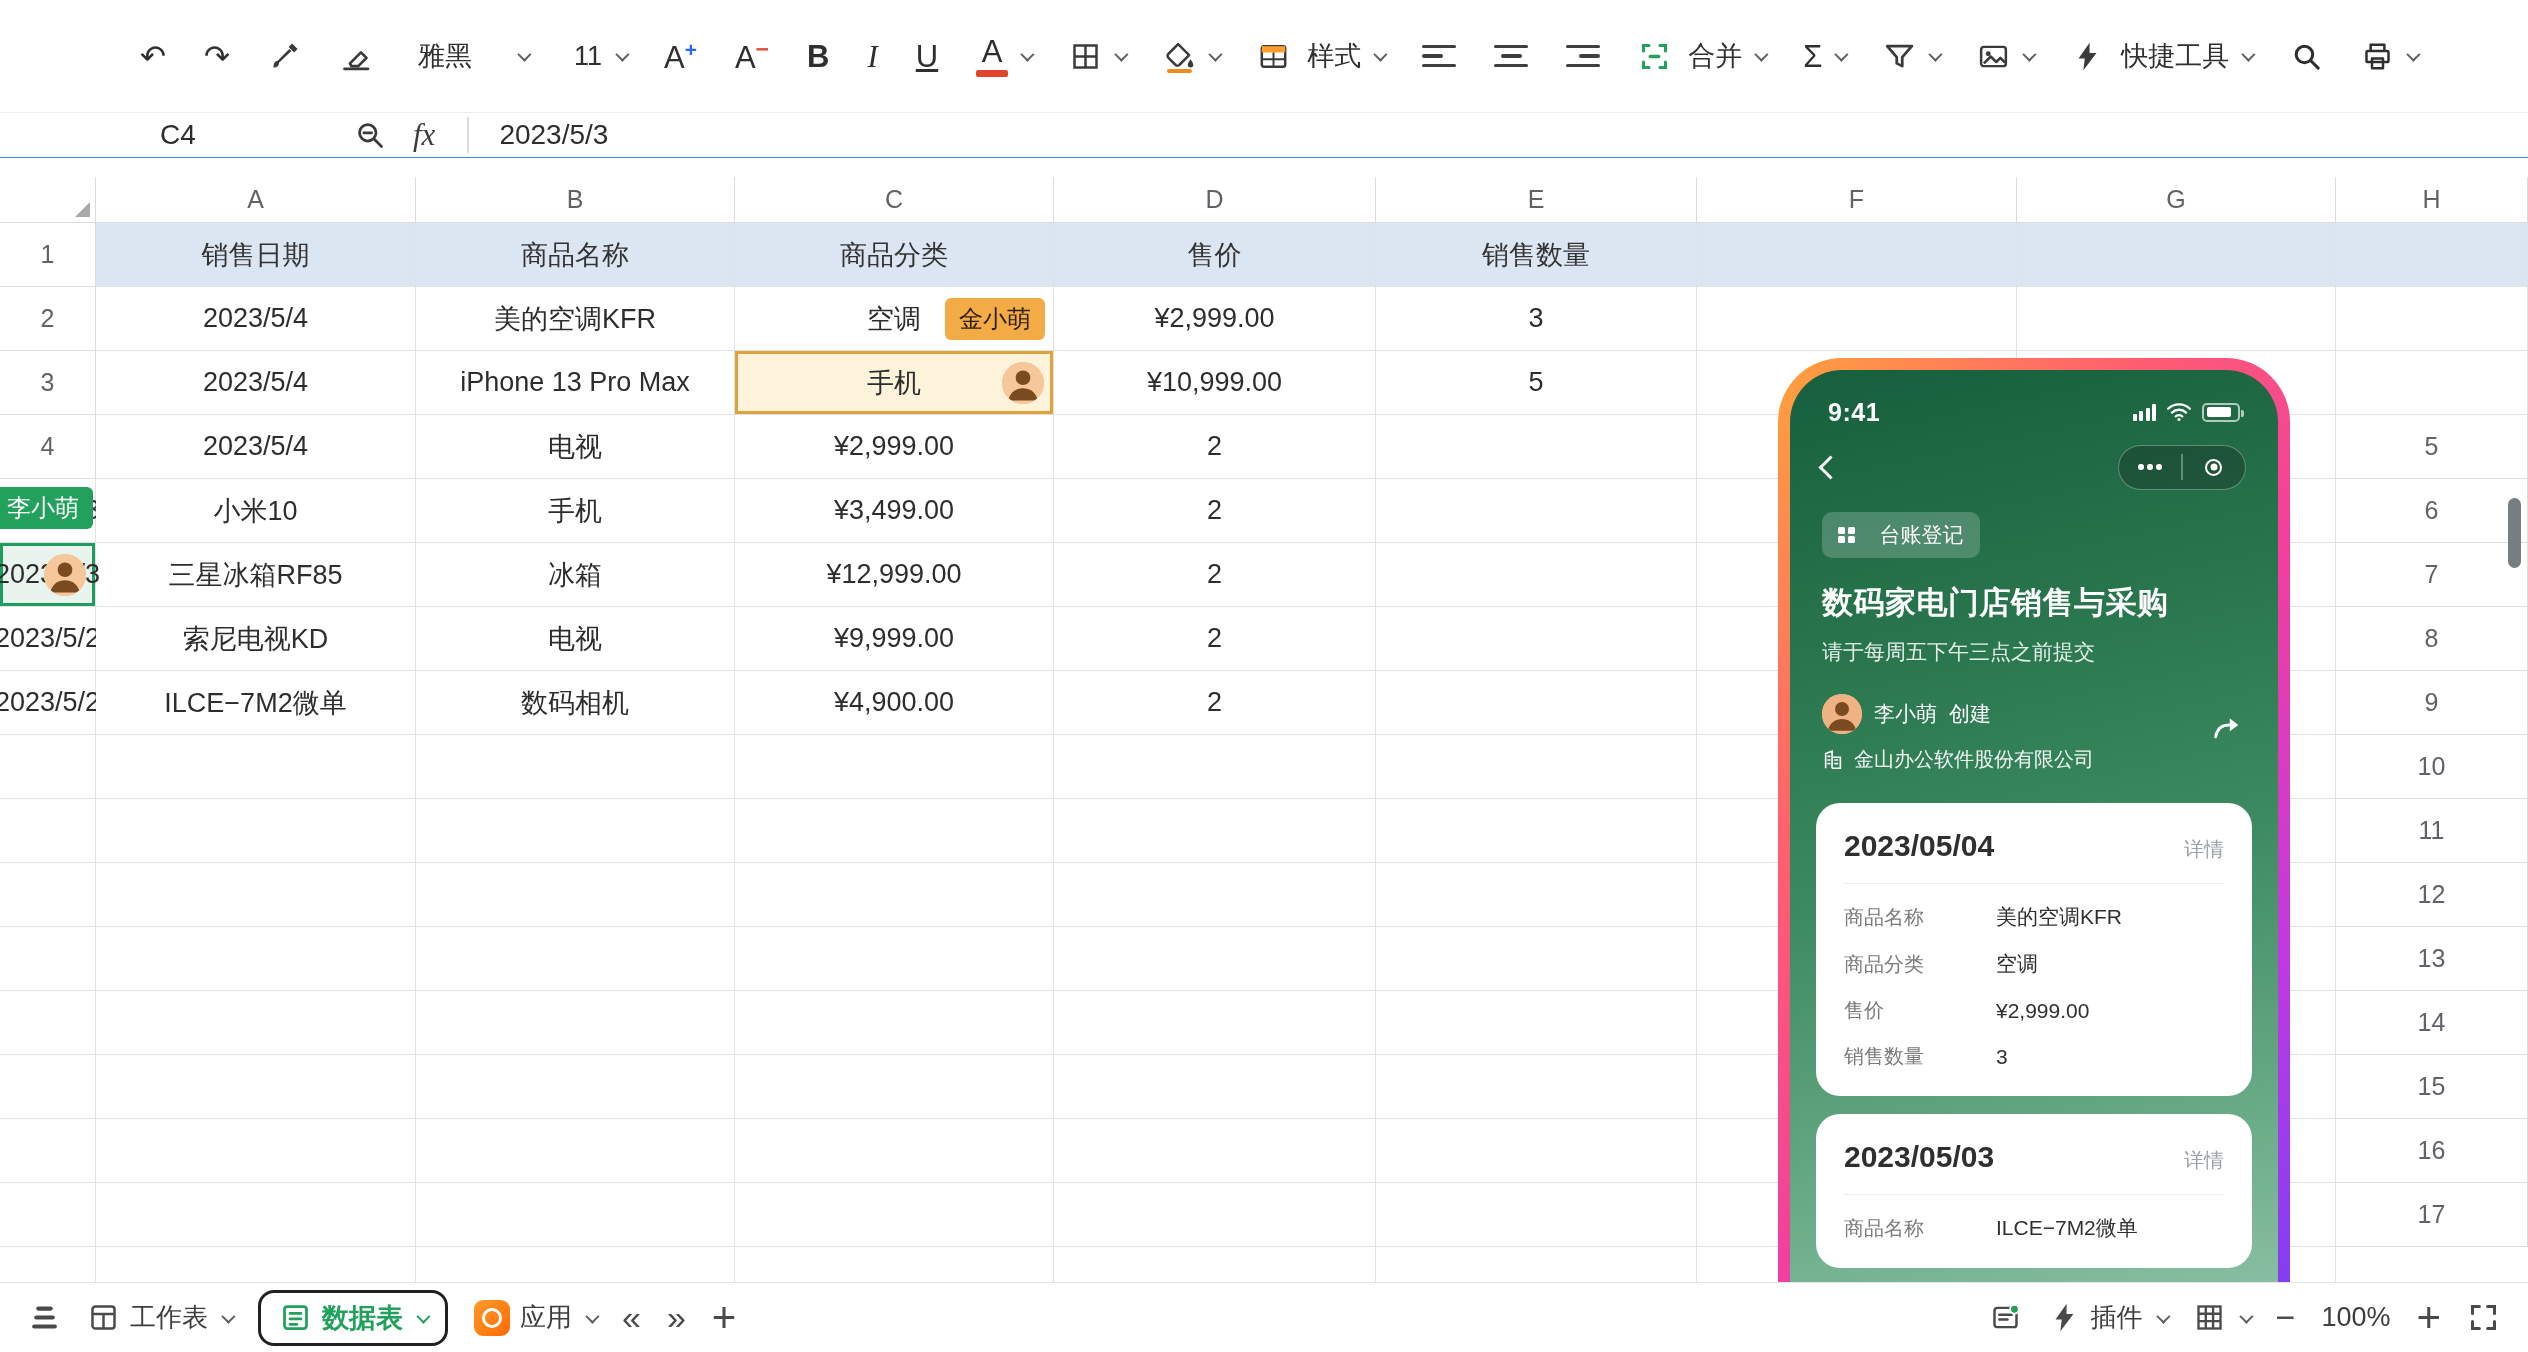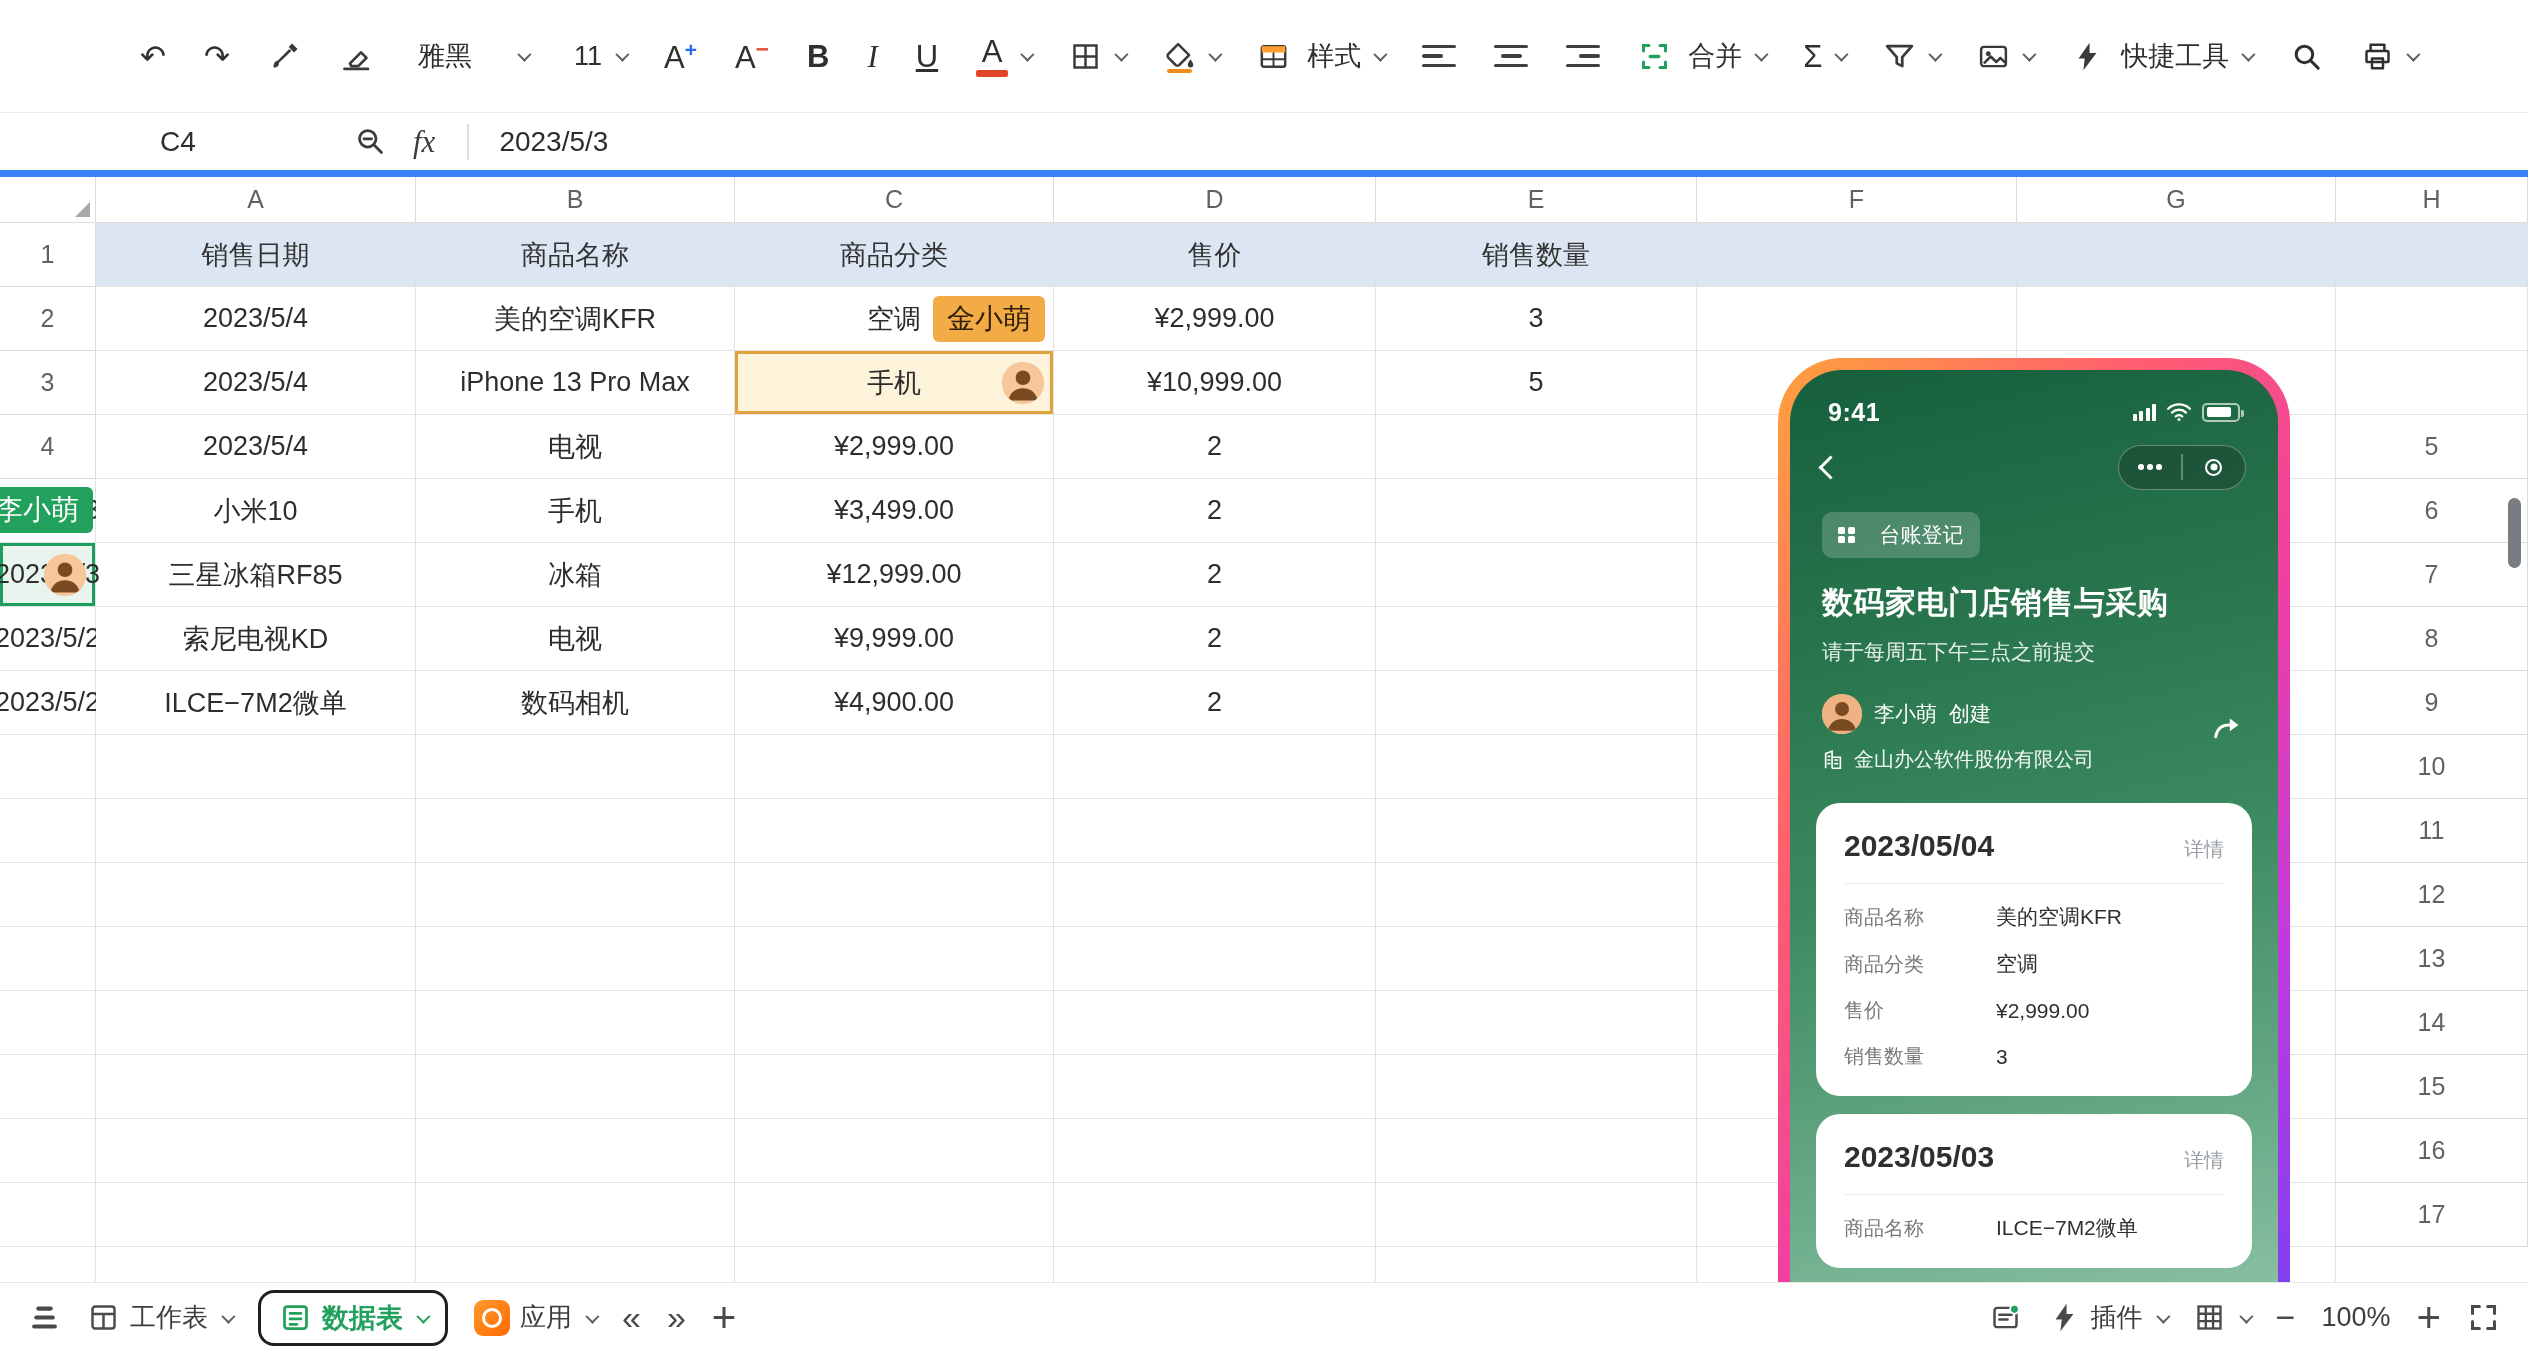--- a/index.html
+++ b/index.html
@@ -27,22 +27,22 @@
   .a-underline { display:inline-block; text-align:center; }
   .a-underline .bar { display:block; width:32px; height:7px; background:#e0452b; border-radius:2px; margin-top:1px; }
   .alignico { display:inline-flex; flex-direction:column; gap:6px; width:34px; }
   .alignico i { height:3.5px; background:#3f3f3f; border-radius:2px; }
   .alignico.l i:nth-child(2){ width:62%; align-self:flex-start; }
   .alignico.c i:nth-child(2){ width:62%; align-self:center; }
   .alignico.r i:nth-child(2){ width:62%; align-self:flex-end; }
   .tlabel { font-size:27px; color:#2f2f2f;margin-left:8px; }
 
   
-  .formula-bar { position:absolute; top:112px; left:0; right:0; height:65px; background:#fff;
-    border-top:1px solid #ececec; border-bottom:7px solid #3b82f6;
+  .formula-bar { position:absolute; top:112px; left:0; right:0; height:46px; background:#fff;
+    border-top:1px solid #ececec; border-bottom:1px solid #3b82f6;
     display:flex; align-items:center; }
   .namebox { margin-left:130px; width:96px; text-align:center; font-size:28px; color:#2d2d2d; }
   .fb-zoom { margin-left:128px; }
   .fx { margin-left:26px; font-family:"Liberation Serif", serif; font-style:italic; font-size:31px; color:#3c3c3c; }
   .fb-div { margin-left:32px; width:2px; height:36px; background:#ddd; }
   .fb-value { margin-left:30px; font-size:28px; color:#2d2d2d; }
 
   
   .sheet-wrap { position:absolute; top:177px; left:0; right:0; bottom:70px; overflow:hidden; background:#fff; }
   .sheet { display:grid;
@@ -56,21 +56,21 @@
   .cell { position:relative; display:flex; align-items:center; justify-content:center;
     background:#fff; color:#2d2d2d; font-size:27px;
     border-right:1px solid #e2e2e2; border-bottom:1px solid #e2e2e2; }
   .cell.blue { background:#dce6f3; }
   .cell.th { color:#333; font-weight:500; }
   .cell.sel-amber { background:#fcf3da; box-shadow:inset 0 0 0 3px #e0a33c; z-index:2; }
   .cell.sel-green { background:#eaf4ee; box-shadow:inset 0 0 0 3px #1d9d5f; z-index:2; }
   .cell-avatar { position:absolute; right:9px; top:50%; transform:translateY(-50%);
     width:42px; height:42px; border-radius:50%; overflow:hidden; background:#f5c79b; }
   .cell-avatar svg { width:100%; height:100%; display:block; }
-  .tag { position:absolute; font-size:28px; line-height:1; padding:9px 14px; border-radius:6px; z-index:3; white-space:nowrap; }
+  .tag { position:absolute; font-size:24px; line-height:1; padding:9px 14px; border-radius:6px; z-index:3; white-space:nowrap; }
   .tag-amber { right:8px; top:50%; transform:translateY(-50%); background:#f3ab45; color:#30200a; }
   .tag-green { right:2px; top:8px; background:#21a15c; color:#fff; }
 
   
   .vscroll-thumb { position:absolute; right:7px; top:498px; width:13px; height:70px;
     border-radius:7px; background:#787d82; z-index:25; }
 
   
   .phone { position:absolute; left:1778px; top:358px; width:512px; height:960px; z-index:30;
     border-radius:64px 64px 0 0; padding:12px 12px 0;

